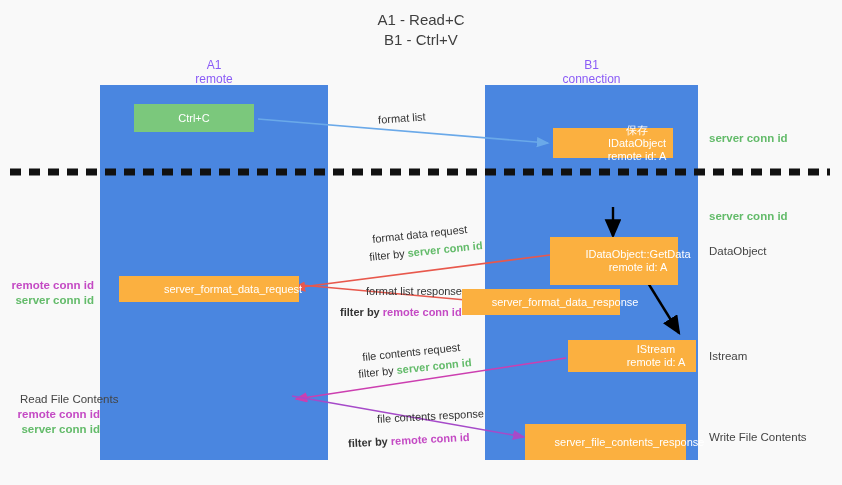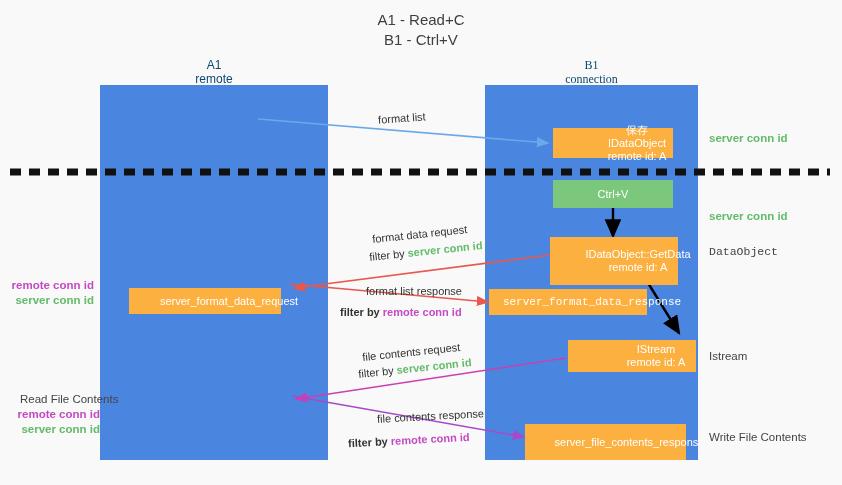--- a/index.html
+++ b/index.html
@@ -14,21 +14,21 @@
     font-family: "Liberation Sans", sans-serif;
     overflow: hidden;
   }
   .lane {
     position: absolute;
     background: #4a86e0;
   }
   .lane-title {
     position: absolute;
     text-align: center;
-    color: #0c4a6e;
+    color: #8b5cf6;
     font-size: 12px;
     line-height: 14px;
     white-space: pre-line;
   }
   .nodebox {
     position: absolute;
     box-sizing: border-box;
     display: flex;
     flex-direction: column;
     align-items: center;
@@ -95,21 +95,21 @@
 <div id="canvas">
 
   <div class="title">A1 - Read+C
 B1 - Ctrl+V</div>
 
   <div class="lane" style="left:100px; top:85px; width:228px; height:375px;"></div>
   <div class="lane" style="left:485px; top:85px; width:213px; height:375px;"></div>
 
   <div class="lane-title" style="left:100px; top:58px; width:228px;">A1
 remote</div>
-  <div class="lane-title" style="left:485px; top:58px; width:213px;font-family:Liberation Serif, serif;">B1
+  <div class="lane-title" style="left:485px; top:58px; width:213px;">B1
 connection</div>
 
   <svg class="overlay" viewBox="0 0 842 485">
     <defs>
       <marker id="ah-blue" markerWidth="9" markerHeight="9" refX="7" refY="3.2" orient="auto">
         <path d="M0,0 L8,3.2 L0,6.4 z" fill="#6aa9e9"></path>
       </marker>
       <marker id="ah-red" markerWidth="9" markerHeight="9" refX="7" refY="3.2" orient="auto">
         <path d="M0,0 L8,3.2 L0,6.4 z" fill="#e8584c"></path>
       </marker>
@@ -134,56 +134,56 @@
 
     <line x1="550" y1="255" x2="294" y2="288" stroke="#e8584c" stroke-width="1.6" marker-end="url(#ah-red)"></line>
 
     <line x1="290" y1="284" x2="488" y2="302" stroke="#e8584c" stroke-width="1.6" marker-end="url(#ah-red)"></line>
 
     <line x1="566" y1="358" x2="296" y2="399" stroke="#cc3fb0" stroke-width="1.6" marker-end="url(#ah-magenta)"></line>
 
     <line x1="292" y1="396" x2="524" y2="437" stroke="#a64ac9" stroke-width="1.6" marker-end="url(#ah-purple)"></line>
   </svg>
 
+  <div class="nodebox green" style="left:134px; top:104px; width:120px; height:28px;">
+    <span class="l1">Ctrl+C</span>
+  </div>
 
   <div class="nodebox orange" style="left:553px; top:128px; width:120px; height:30px;">
     <span class="l1">保存IDataObject</span>
     <span class="l2">remote id: A</span>
   </div>
 
-  <div class="nodebox green" style="left:553px; top:180px; width:120px; height:28px;">
-    <span class="l1">Ctrl+V</span>
-  </div>
 
   <div class="nodebox orange" style="left:550px; top:237px; width:128px; height:48px;">
     <span class="l1">IDataObject::GetData</span>
     <span class="l2">remote id: A</span>
   </div>
 
-  <div class="nodebox orange" style="left:129px; top:276px; width:152px; height:26px;margin-top:12px;">
+  <div class="nodebox orange" style="left:119px; top:276px; width:180px; height:26px;">
     <span class="l1">server_format_data_request</span>
   </div>
 
-  <div class="nodebox orange" style="left:489px; top:289px; width:158px; height:26px;font-family:Liberation Mono, monospace;">
+  <div class="nodebox orange" style="left:462px; top:289px; width:158px; height:26px;">
     <span class="l1">server_format_data_response</span>
   </div>
 
   <div class="nodebox orange" style="left:568px; top:340px; width:128px; height:32px;">
     <span class="l1">IStream</span>
     <span class="l2">remote id: A</span>
   </div>
 
 
   <div class="nodebox orange" style="left:525px; top:424px; width:161px; height:36px;">
     <span class="l1">server_file_contents_response</span>
   </div>
 
   <div class="sidelabel green-b" style="left:709px; top:132px;">server conn id</div>
   <div class="sidelabel green-b" style="left:709px; top:210px;">server conn id</div>
-  <div class="sidelabel" style="left:709px; top:245px;font-family:Liberation Mono, monospace;">DataObject</div>
+  <div class="sidelabel" style="left:709px; top:245px;">DataObject</div>
   <div class="sidelabel" style="left:709px; top:350px;">Istream</div>
   <div class="sidelabel" style="left:709px; top:431px;">Write File Contents</div>
 
   <div class="connlabel" style="left:8px; top:278px; text-align:right; width:86px;">
     <div class="tag-purple">remote conn id</div>
     <div class="tag-green">server conn id</div>
   </div>
 
   <div class="connlabel" style="left:4px; top:392px; text-align:left; width:96px;">
     <div style="color:#444444;margin-left:16px;">Read File Contents</div>

